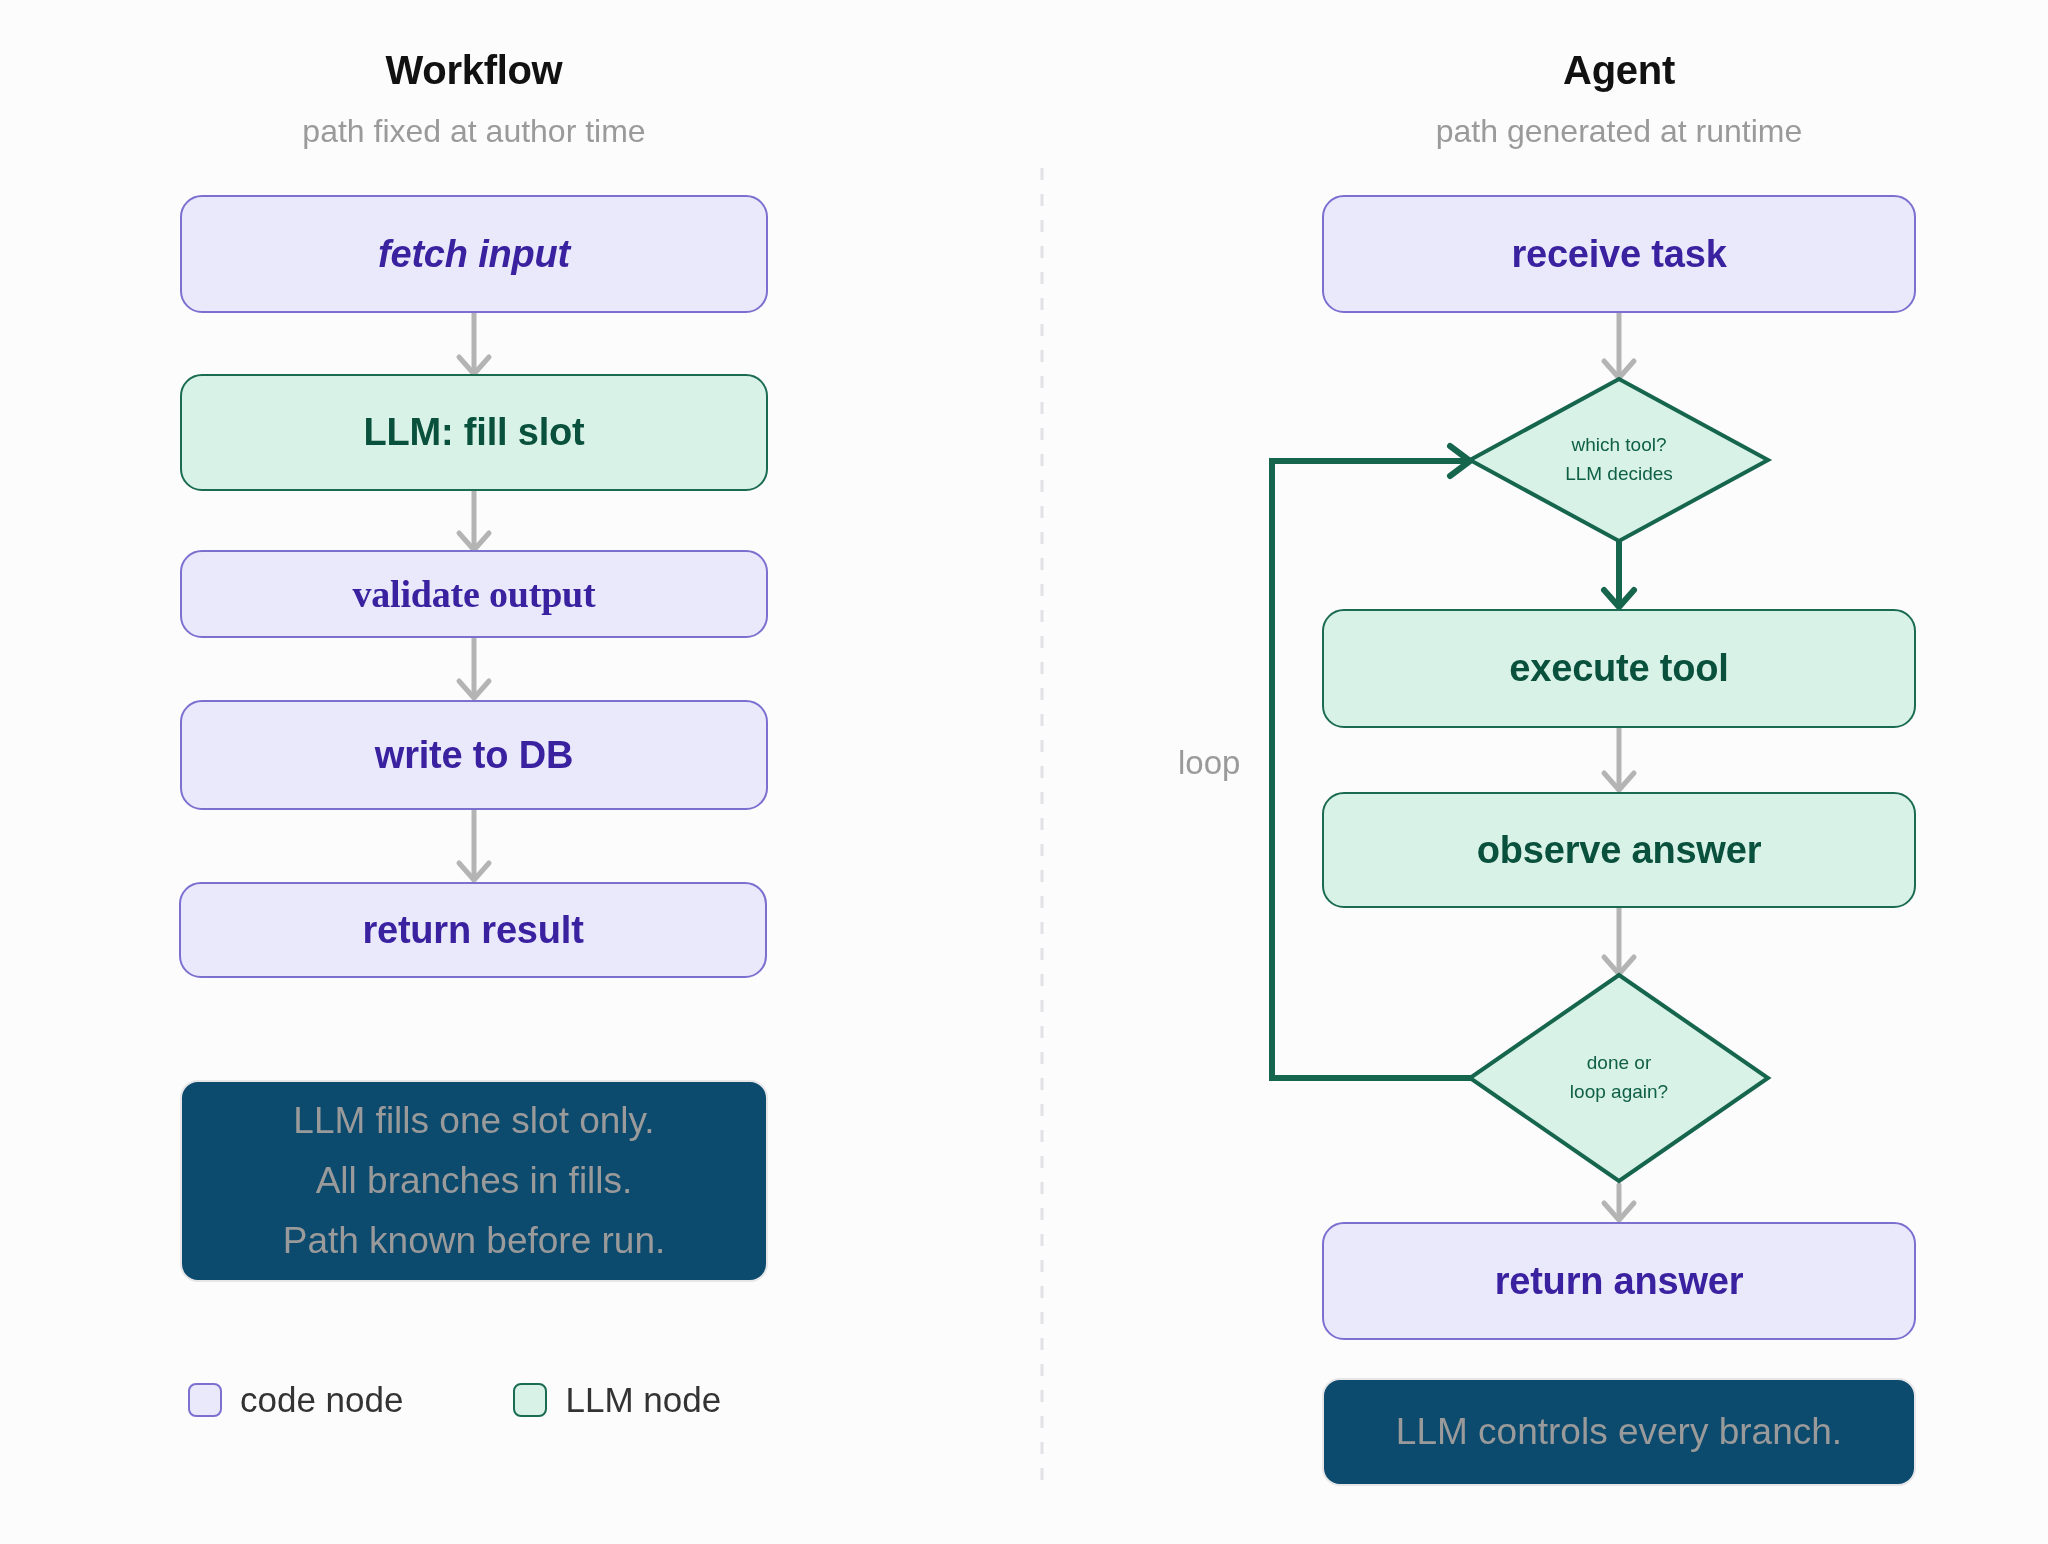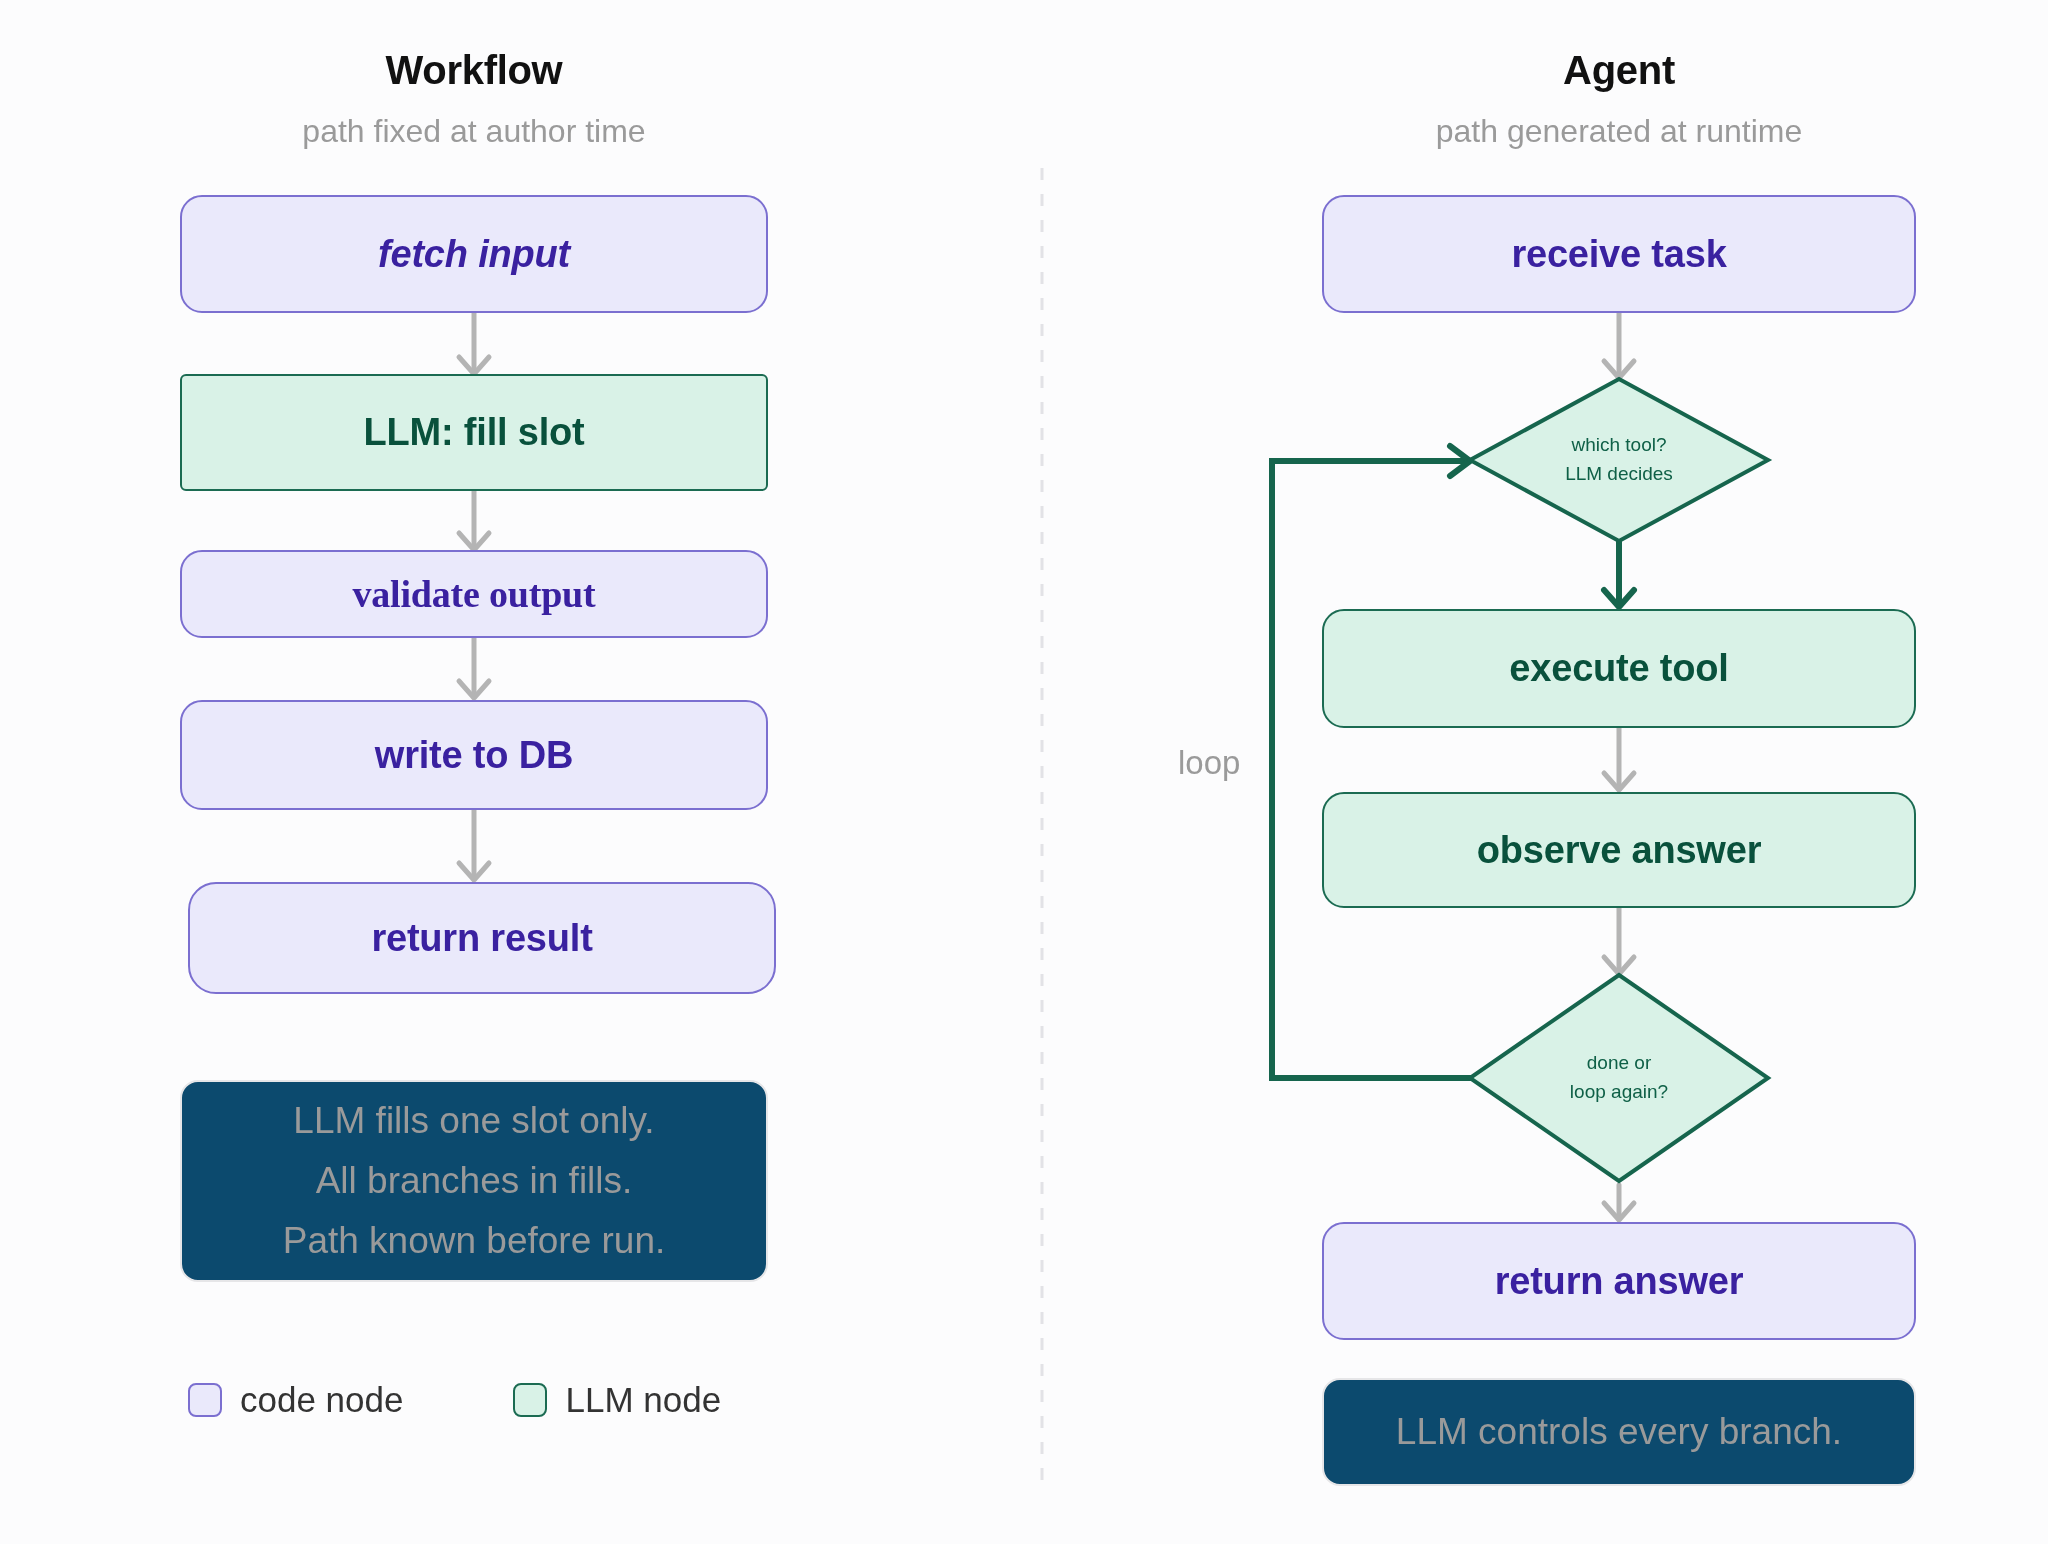--- a/index.html
+++ b/index.html
@@ -194,27 +194,27 @@
       <polyline points="1519,1078 1272,1078 1272,461 1465,461"></polyline>
       <polyline points="1450,446 1470,461 1450,476" stroke-linecap="round" stroke-linejoin="round"></polyline>
     </g>
   </svg>
 
   <div class="col-title" style="left:180px; top:48px; width:588px;">Workflow</div>
   <div class="col-sub" style="left:180px; top:113px; width:588px;">path fixed at author time</div>
 
   <div class="node code" style="left:180px; top:195px; width:588px; height:118px;font-style:italic;">fetch input</div>
 
-  <div class="node llm" style="left:180px; top:374px; width:588px; height:117px;border-radius:6px;">LLM: fill slot</div>
+  <div class="node llm" style="left:180px; top:374px; width:588px; height:117px;">LLM: fill slot</div>
 
   <div class="node code" style="left:180px; top:550px; width:588px; height:88px;font-family:Liberation Serif, serif;">validate output</div>
 
   <div class="node code" style="left:180px; top:700px; width:588px; height:110px;">write to DB</div>
 
-  <div class="node code" style="left:188px; top:882px; width:588px; height:112px;border-radius:28px;">return result</div>
+  <div class="node code" style="left:179px; top:882px; width:588px; height:96px;">return result</div>
 
   <div class="note" style="left:180px; top:1080px; width:588px; height:202px;">
     <span>LLM fills one slot only.</span>
     <span>All branches in fills.</span>
     <span>Path known before run.</span>
   </div>
 
   <div class="legend" style="left:188px; top:1380px;">
     <div class="legend-item">
       <div class="swatch code"></div>

